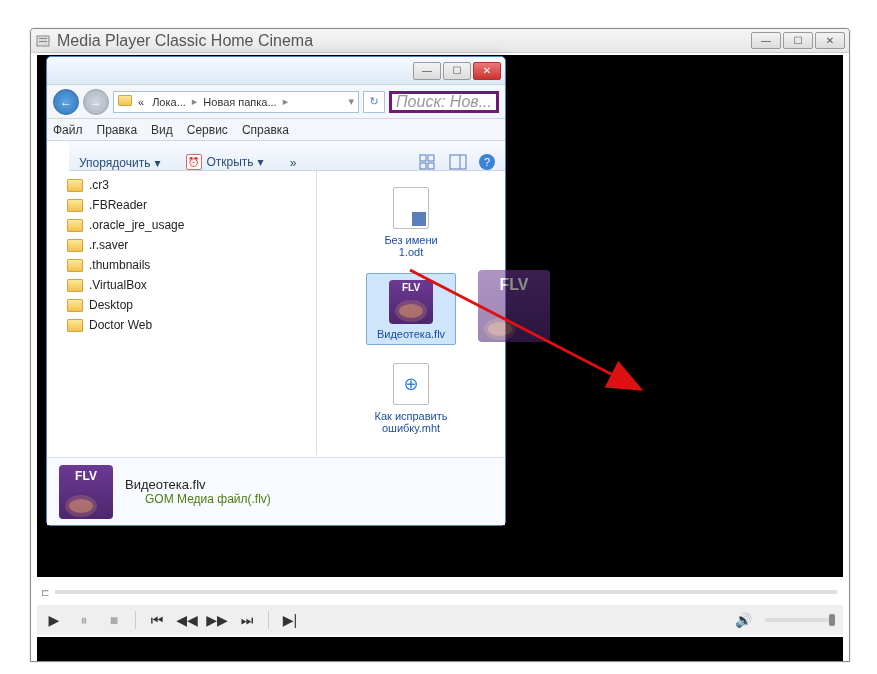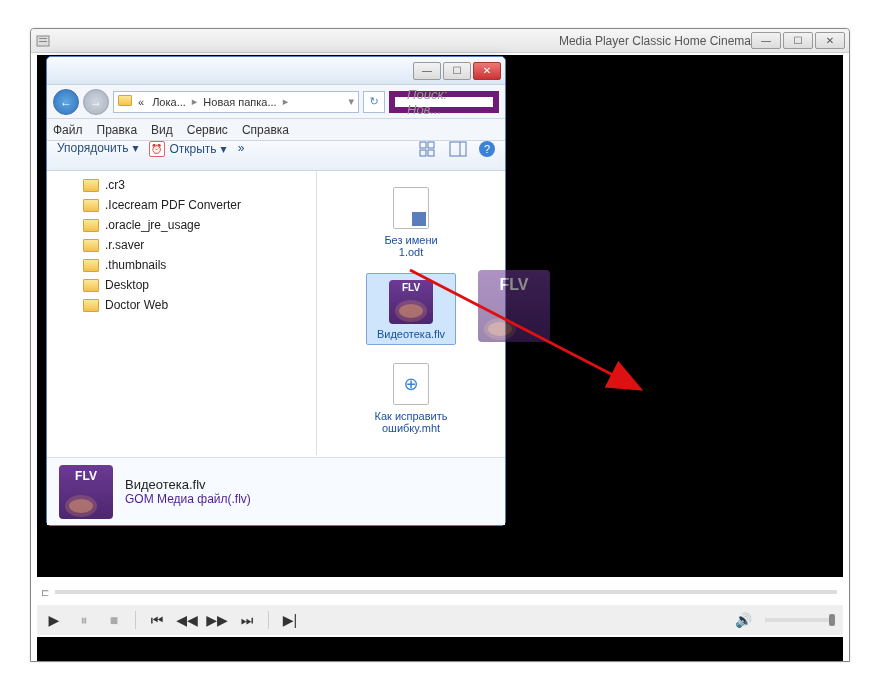--- a/index.html
+++ b/index.html
@@ -2,21 +2,21 @@
 <html><head>
 <meta charset="utf-8">
 <style>
 * { box-sizing: border-box; margin: 0; padding: 0; font-family: "Segoe UI", Tahoma, sans-serif; }
 body { background: #fff; width: 877px; height: 674px; position: relative; overflow: hidden; }
 
 
 .mpc-window { position: absolute; left: 30px; top: 28px; width: 820px; height: 634px; background: #fff; border: 1px solid #8a8a8a; border-radius: 4px 4px 0 0; box-shadow: 0 0 2px rgba(0,0,0,.2); }
 .mpc-titlebar { height: 24px; background: linear-gradient(#f6f6f6,#e6e6e6); border-bottom: 1px solid #ccc; display: flex; align-items: center; padding: 0 4px; border-radius: 4px 4px 0 0; }
 .mpc-titlebar .app-icon { width: 16px; height: 16px; margin-right: 6px; display:inline-block; }
-.mpc-titlebar .title { font-size: 12px; color: #555; flex: 1; text-align: right; }
+.mpc-titlebar .title { font-size: 16px; color: #555; flex: 1; }
 .win-btns { display: flex; gap: 2px; }
 .win-btn { width: 30px; height: 17px; border: 1px solid #9a9a9a; border-radius: 2px; background: linear-gradient(#f3f3f3,#dcdcdc); font-size: 10px; line-height: 15px; text-align: center; color: #555; cursor: pointer; }
 .win-btn.close { background: linear-gradient(#e77,#c33); color:#fff; border-color:#a33; }
 .mpc-video { position: absolute; left:6px; right:6px; top:26px; bottom: 84px; background: #000; }
 .mpc-seek { position: absolute; left:6px; right:6px; bottom:56px; height:26px; background:#fff; display:flex; align-items:center; }
 .seek-track { flex:1; height:4px; background:#ddd; margin:0 6px; position:relative; }
 .mpc-controls { position: absolute; left:6px; right:6px; bottom:26px; height:30px; background:#efefef; display:flex; align-items:center; padding:0 8px; gap:12px; }
 .mpc-controls .ctrl { width:18px; height:18px; display:flex; align-items:center; justify-content:center; color:#333; font-size:14px; cursor:pointer; }
 .mpc-controls .sep { width:1px; height:18px; background:#ccc; }
 .mpc-controls .spacer { flex:1; }
@@ -28,49 +28,49 @@
 .explorer { position: absolute; left: 46px; top: 56px; width: 460px; height: 470px; background:#fff; border:1px solid #5a7dbb; border-radius: 5px; box-shadow: 0 4px 14px rgba(0,0,0,.3); }
 .exp-titlebar { height:28px; background: linear-gradient(#f7fbff,#dde8f5); border-bottom:1px solid #c8d3e2; border-radius:5px 5px 0 0; display:flex; align-items:center; justify-content:flex-end; padding-right:4px; gap:2px; }
 .exp-titlebar .win-btn { width:28px; height:18px; }
 .exp-nav { height:34px; background:#f3f6fb; border-bottom:1px solid #d0d7e2; display:flex; align-items:center; padding:0 6px; gap:4px; }
 .nav-btn { width:26px; height:26px; border-radius:50%; background: radial-gradient(#5fa7e4,#2e72b8); border:1px solid #3a6ea5; display:flex; align-items:center; justify-content:center; color:#fff; font-size:12px; cursor:pointer; }
 .nav-btn.fwd { background: radial-gradient(#cfd7df,#a8b2bd); border-color:#99a3ae; }
 .addr-bar { flex:1; height:22px; border:1px solid #abc0d6; background:#fff; display:flex; align-items:center; font-size:11px; padding:0 4px; gap:4px; color:#333; }
 .addr-bar .crumb { padding:0 2px; cursor:pointer; }
 .addr-bar .sep-ar { color:#888; }
 .refresh-btn { width:22px; height:22px; border:1px solid #abc0d6; background:#fff; display:flex; align-items:center; justify-content:center; color:#4a7fc0; font-size:11px; cursor:pointer; }
-.search-box { width:110px; height:22px; border:6px solid #701a75; background:#fff; display:flex; align-items:center; padding:0 12px; font-size:13px; color:#999; font-style:italic; }
+.search-box { width:110px; height:22px; border:3px solid #701a75; background:#fff; display:flex; align-items:center; padding:0 4px; font-size:16px; color:#999; font-style:italic; }
 .exp-menu { height:22px; background:#f3f6fb; border-bottom:1px solid #d0d7e2; display:flex; align-items:center; font-size:12px; padding:0 6px; gap:14px; color:#333; }
 .exp-menu span { cursor:pointer; }
-.exp-toolbar { height:30px; background: linear-gradient(#f7fbff,#e8eff7); border-bottom:1px solid #cdd6e1; display:flex; align-items:flex-start; padding:0 10px; gap:11px; font-size:12px; color:#2a4e7c; }
+.exp-toolbar { height:30px; background: linear-gradient(#f7fbff,#e8eff7); border-bottom:1px solid #cdd6e1; display:flex; align-items:flex-end; padding:0 10px; gap:26px; font-size:12px; color:#2a4e7c;margin-left:22px; }
 .exp-toolbar .tool { display:flex; align-items:center; gap:4px; cursor:pointer; }
 .exp-toolbar .right { margin-left:auto; display:flex; gap:10px; align-items:center; }
 .view-icon { width:20px; height:16px; display:inline-block; }
 .help-icon { width:16px; height:16px; border-radius:50%; background:#3b83d6; color:#fff; font-size:11px; text-align:center; line-height:16px; }
 
 .exp-body { position:absolute; top:114px; left:0; right:0; bottom:70px; display:flex; }
 .tree-pane { width:270px; border-right:1px solid #d9e0ea; overflow-y:scroll; padding:4px 0; }
-.tree-item { height:20px; display:flex; align-items:center; font-size:12px; padding-left:36px; gap:6px; cursor:pointer; color:#222; }
+.tree-item { height:20px; display:flex; align-items:center; font-size:12px; padding-left:20px; gap:6px; cursor:pointer; color:#222; }
 .folder-ico { width:16px; height:13px; background:linear-gradient(#fce89a,#f2c24d); border:1px solid #d6a53a; border-radius:1px; display:inline-block; }
 
 .files-pane { flex:1; padding:8px 6px; display:flex; flex-direction:column; gap:10px; align-items:center; overflow:auto; }
 .file-item { width:90px; display:flex; flex-direction:column; align-items:center; gap:2px; text-align:center; font-size:11px; color:#1a4e9e; cursor:pointer; padding:4px; border:1px solid transparent; border-radius:2px; }
 .file-item.selected { background:#cfe5fb; border:1px solid #7da7d9; }
 .file-thumb { width:48px; height:48px; display:flex; align-items:center; justify-content:center; }
 .odt-ico { width:36px; height:42px; background:#fff; border:1px solid #bbb; border-radius:2px; position:relative; }
 .odt-ico::after { content:""; position:absolute; bottom:2px; right:2px; width:14px; height:14px; background:#5a7dbb; }
 .flv-ico { width:44px; height:44px; background:linear-gradient(#6b3a93,#4e2670); border-radius:4px; position:relative; display:flex; align-items:flex-start; justify-content:center; color:#fff; font-size:10px; font-weight:bold; padding-top:2px; }
 .flv-ico::after { content:""; position:absolute; bottom:6px; left:10px; width:24px; height:14px; border-radius:50%; background:rgba(255,180,100,.5); box-shadow:0 0 0 4px rgba(255,180,100,.2); }
 .mht-ico { width:36px; height:42px; background:#fff; border:1px solid #bbb; border-radius:2px; display:flex; align-items:center; justify-content:center; color:#3b83d6; font-size:18px; }
 
 .details-pane { position:absolute; left:0; right:0; bottom:0; height:68px; border-top:1px solid #d9e0ea; background:#f7fbff; display:flex; align-items:center; padding:6px 12px; gap:12px; }
 .details-pane .big-ico { width:54px; height:54px; }
 .details-text { font-size:12px; color:#333; }
 .details-text .fname { font-size:13px; color:#222; }
-.details-text .ftype { color:#4c1d95; }
+.details-text .ftype { color:#4d7c0f;margin-left:20px; }
 
 
 .drag-ghost { position:absolute; left:478px; top:270px; width:96px; height:88px; opacity:.55; pointer-events:none; }
 .drag-ghost .flv-ico { width:72px; height:72px; font-size:16px; padding-top:6px; }
 .arrow-svg { position:absolute; left:400px; top:260px; width:260px; height:140px; pointer-events:none; }
 </style>
 </head>
 <body>
 
 <div class="mpc-window">
@@ -168,33 +168,37 @@
   </div>
 
   <div class="exp-body">
     <div class="tree-pane" id="tree-pane">
         <div class="tree-item">
           <span class="folder-ico"></span>
           <span>.cr3</span>
         </div>
         <div class="tree-item">
           <span class="folder-ico"></span>
-          <span>.Icecream PDF Converter</span>
+          <span>.FBReader</span>
         </div>
         <div class="tree-item">
           <span class="folder-ico"></span>
           <span>.oracle_jre_usage</span>
         </div>
         <div class="tree-item">
           <span class="folder-ico"></span>
           <span>.r.saver</span>
         </div>
         <div class="tree-item">
           <span class="folder-ico"></span>
           <span>.thumbnails</span>
+        </div>
+        <div class="tree-item">
+          <span class="folder-ico"></span>
+          <span>.VirtualBox</span>
         </div>
         <div class="tree-item">
           <span class="folder-ico"></span>
           <span>Desktop</span>
         </div>
         <div class="tree-item">
           <span class="folder-ico"></span>
           <span>Doctor Web</span>
         </div>
       </div>

